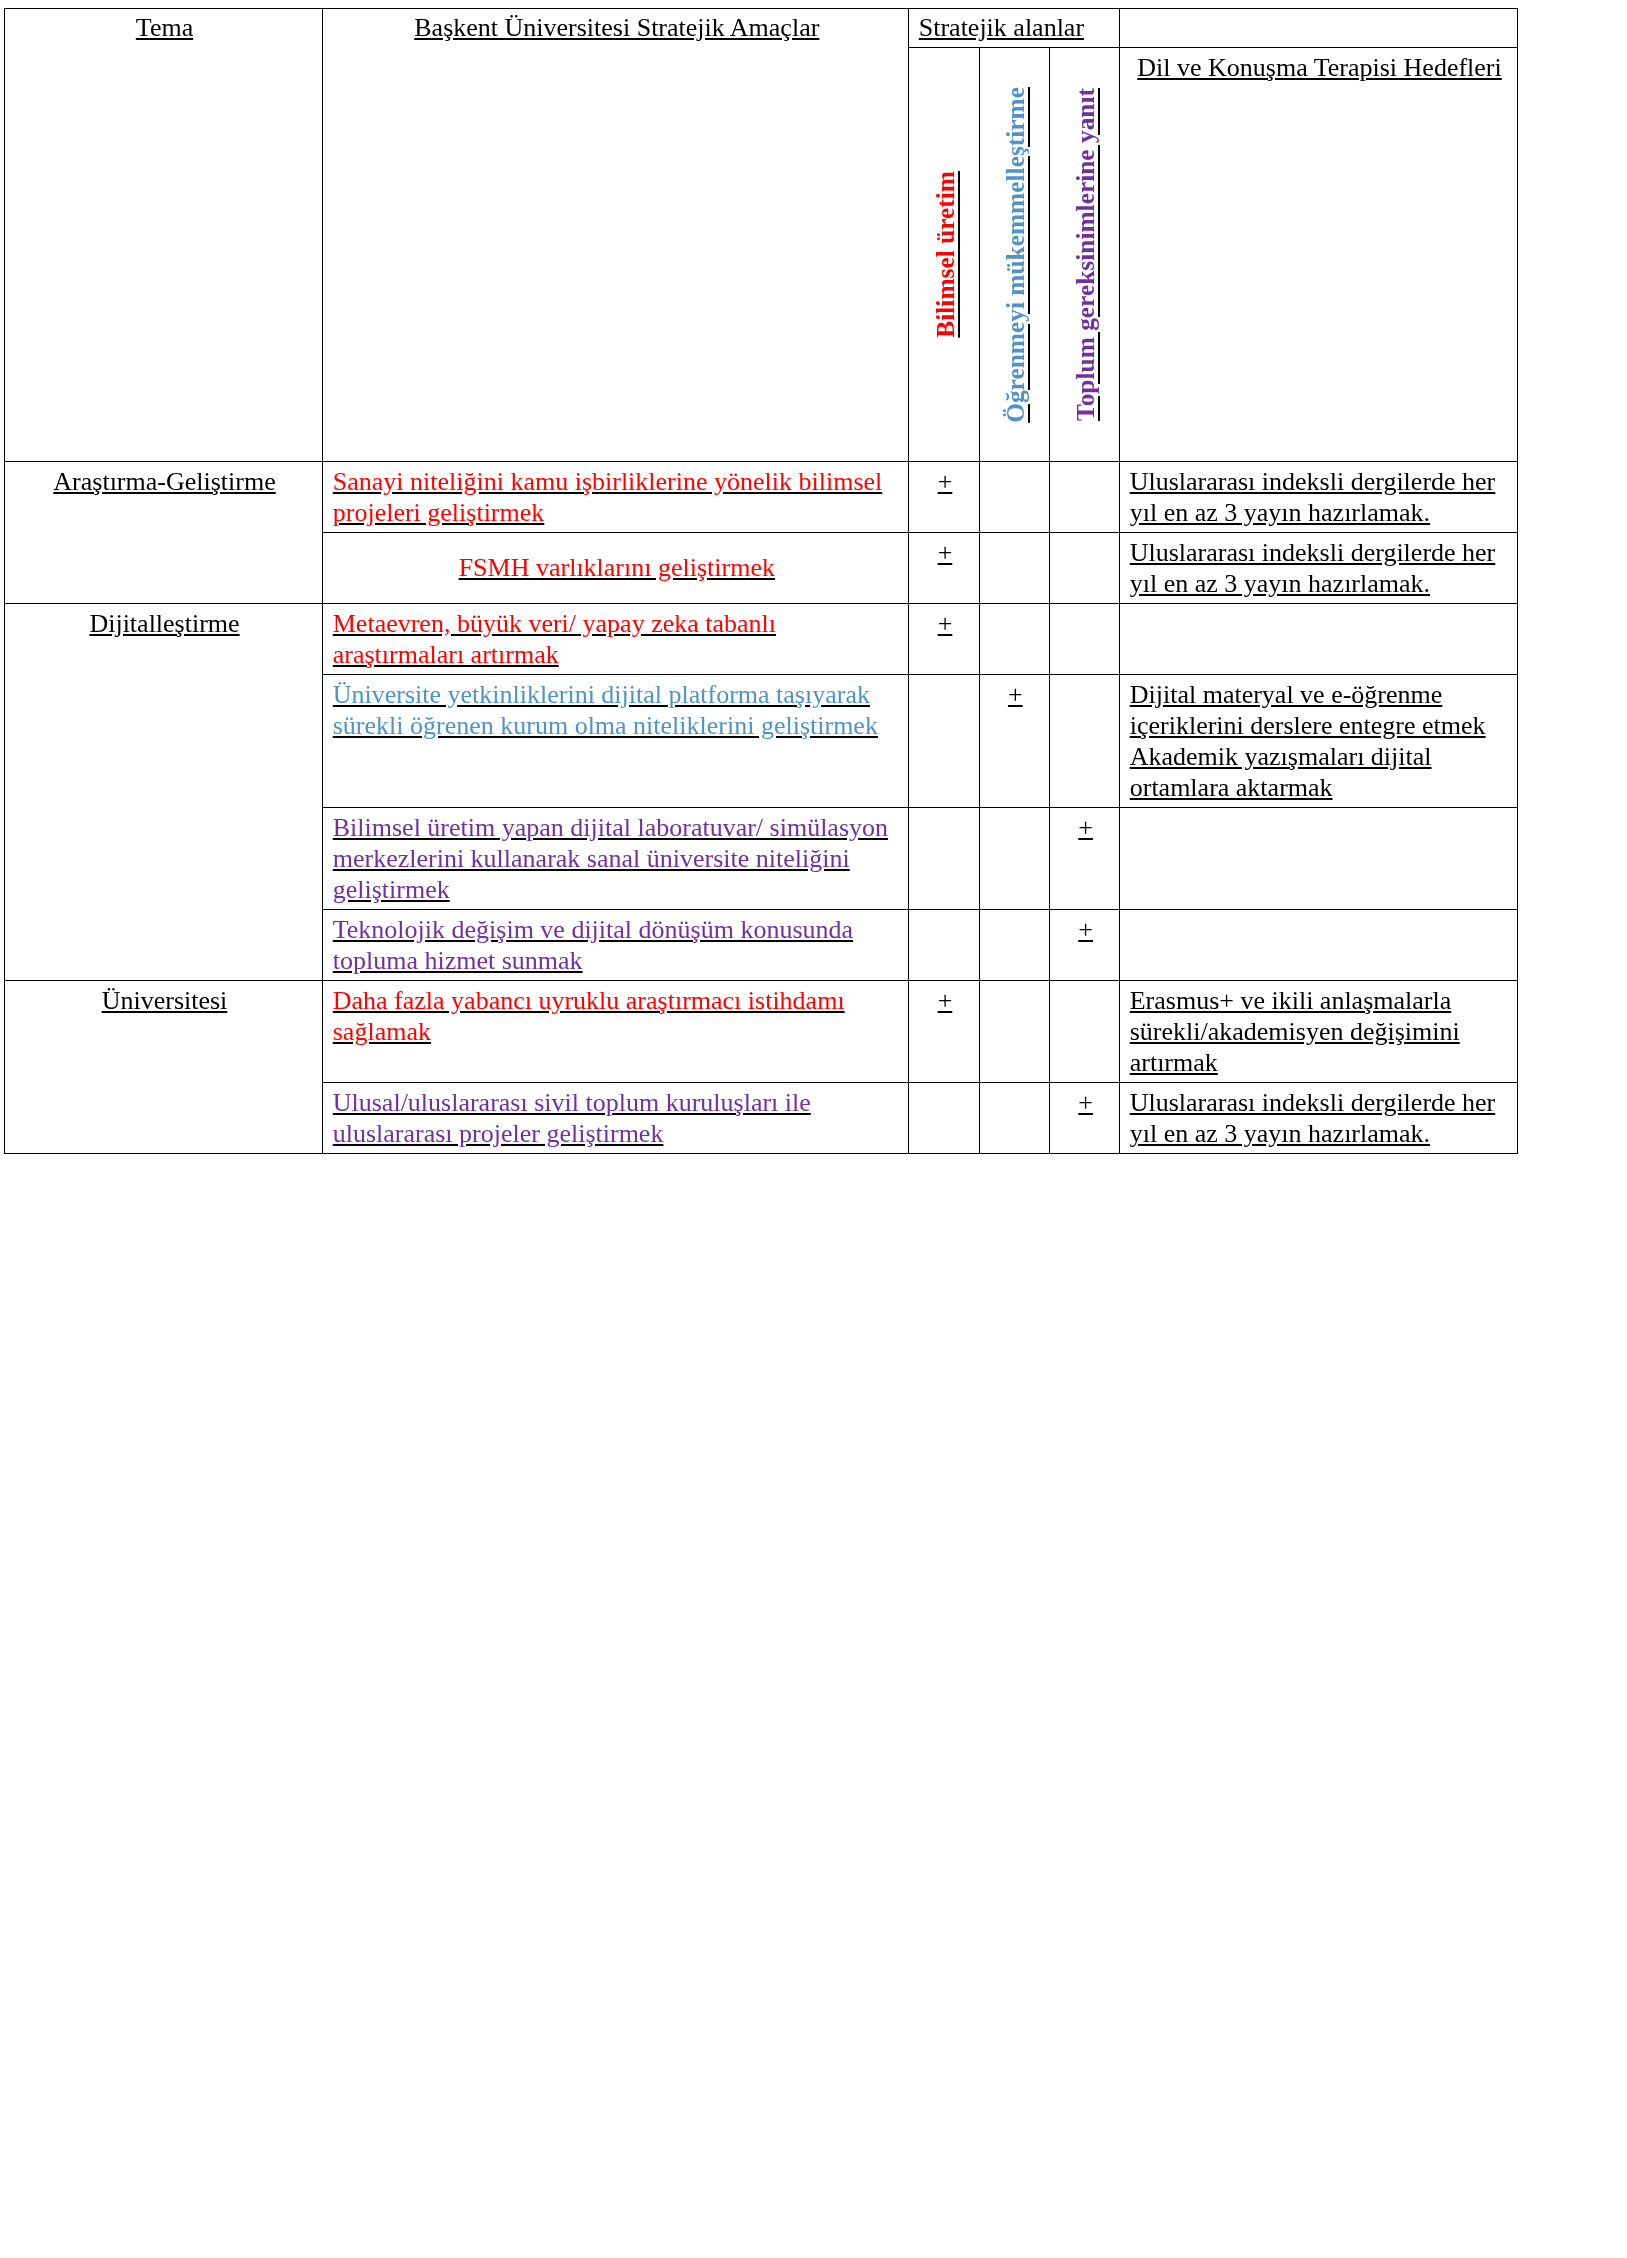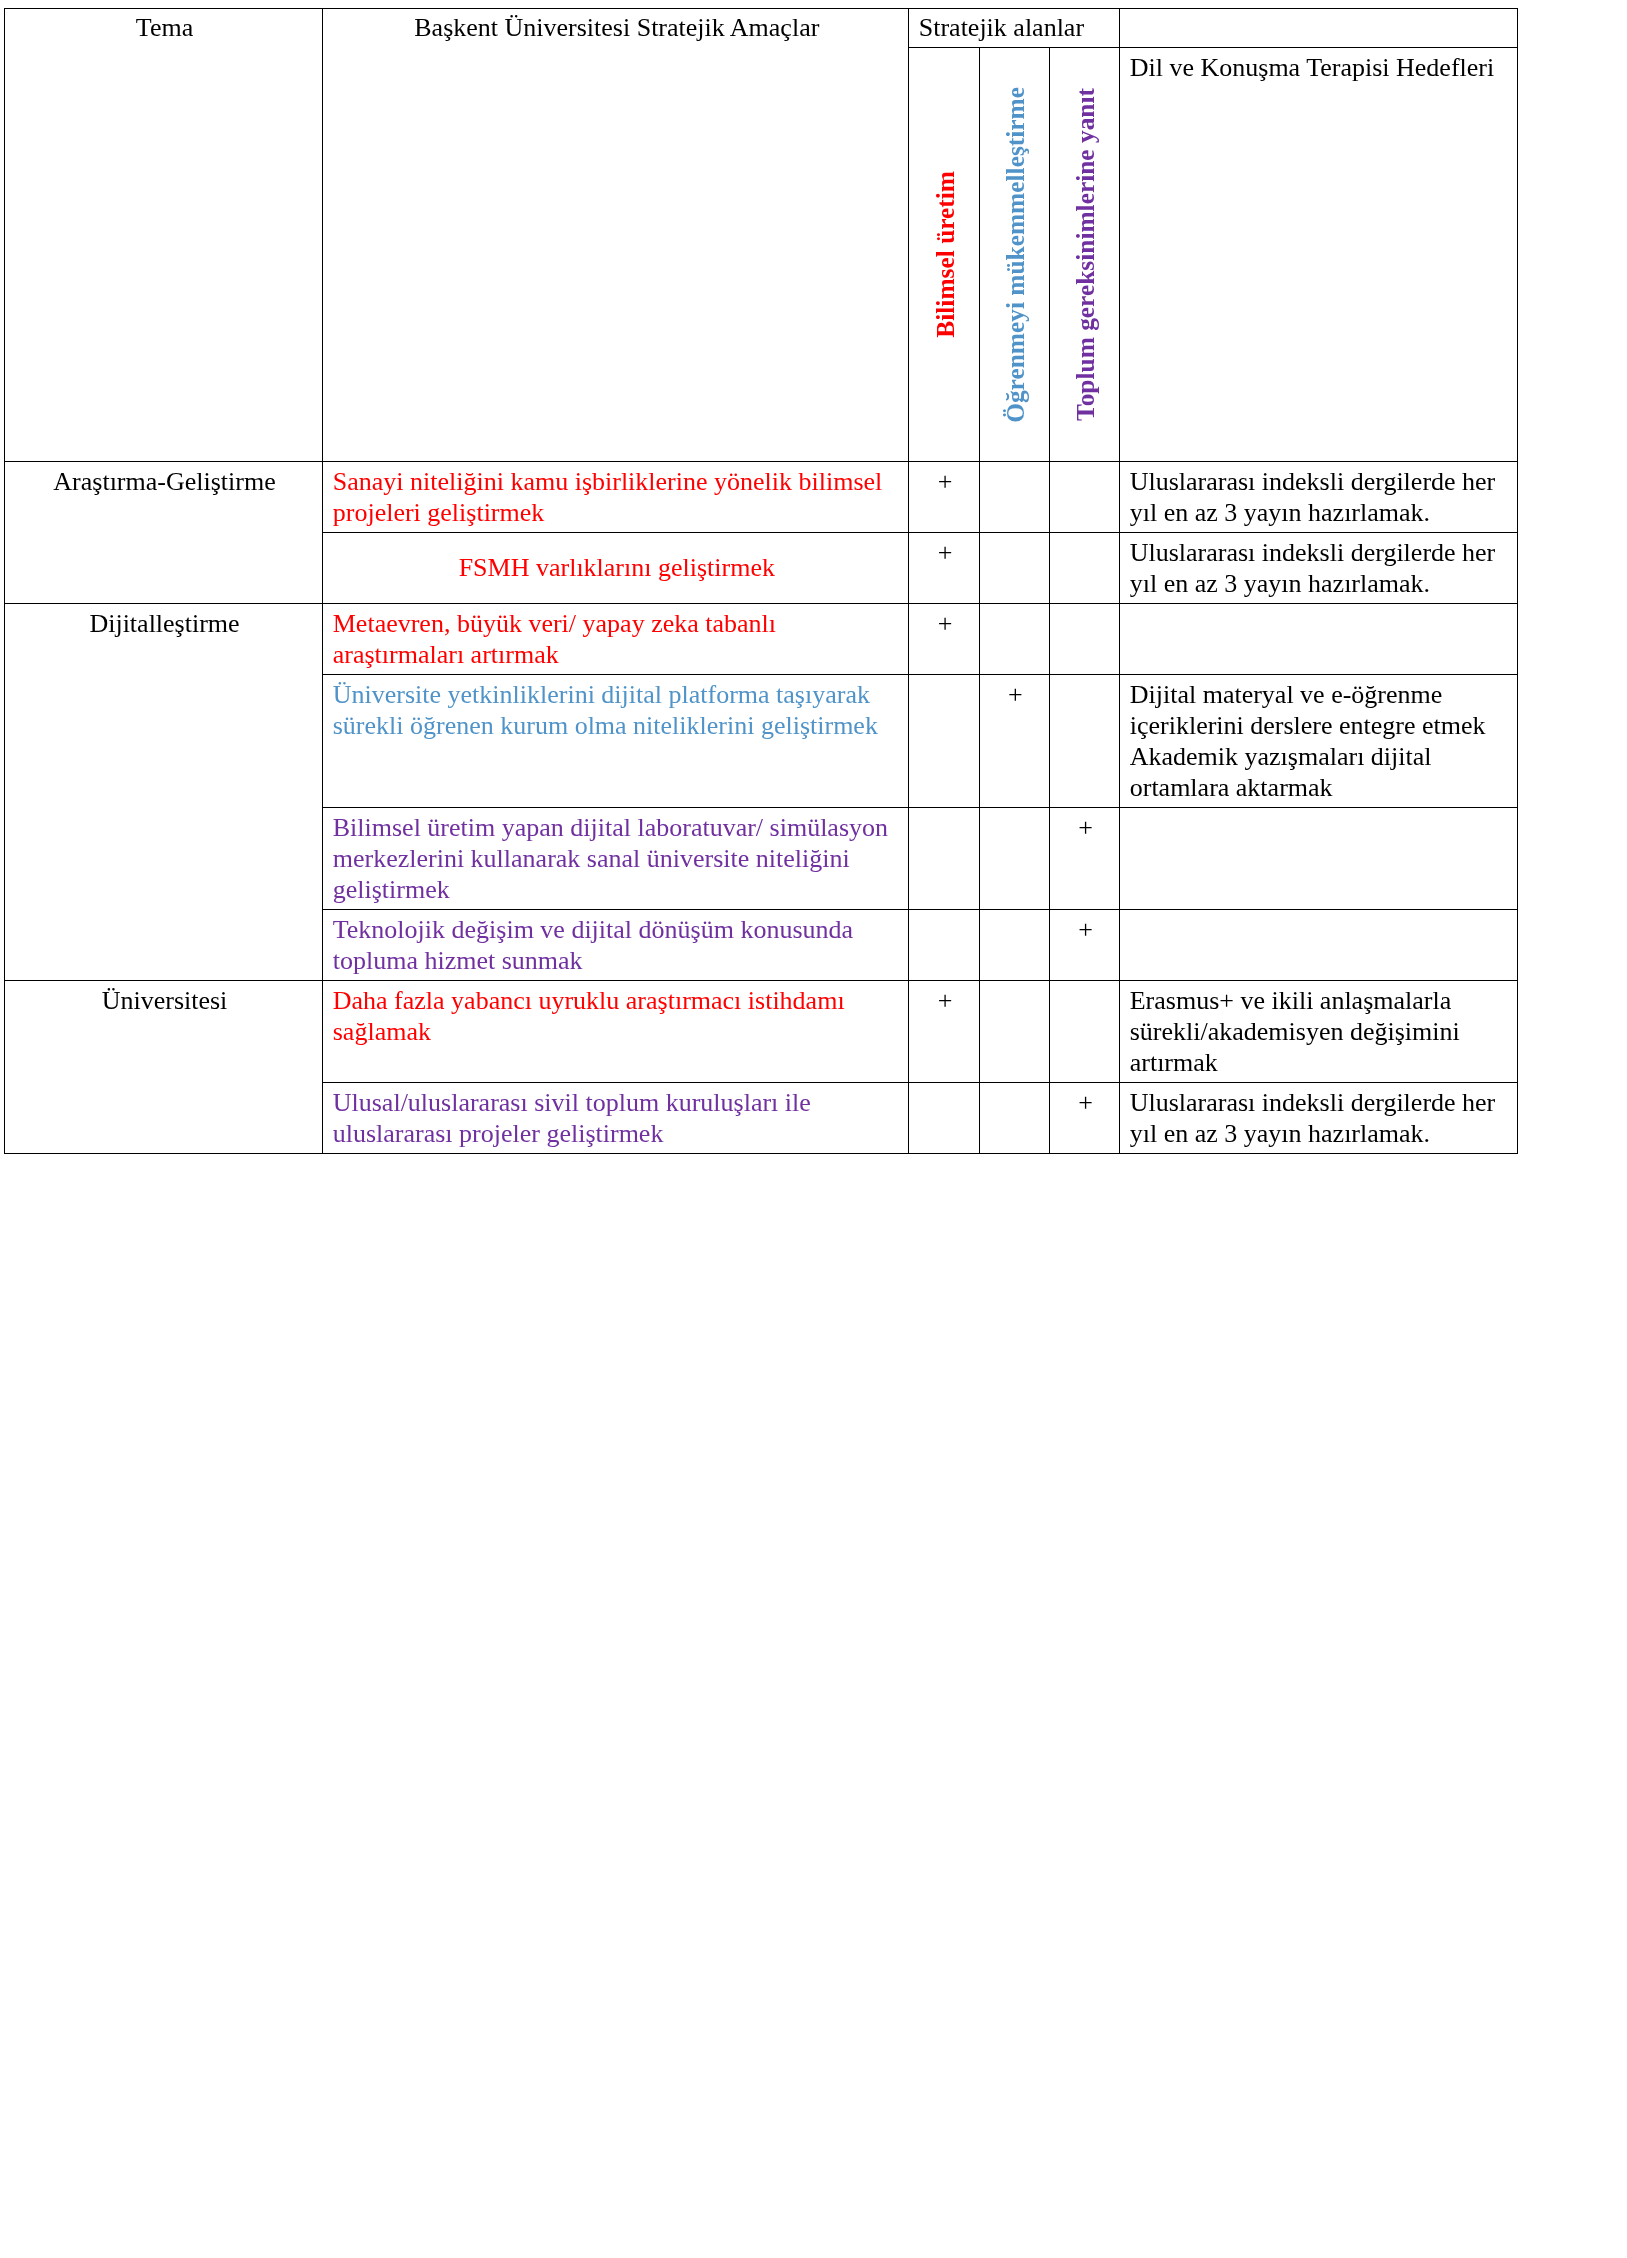--- a/index.html
+++ b/index.html
@@ -10,20 +10,21 @@
   body {
     font-family: "Liberation Serif", serif;
     color: #000000;
   }
   .page {
     width: 1385px;
     min-height: 2259px;
     box-sizing: border-box;
     padding: 7.5px 38px 0 3.8px;
     background: #ffffff;
+    text-decoration: underline;
   }
   table.matrix {
     border-collapse: collapse;
     table-layout: fixed;
     width: 1514px;
     margin: 0;
   }
   table.matrix td, table.matrix th {
     border: 1.9px solid #000000;
     vertical-align: top;
@@ -57,20 +58,21 @@
     font-size: 28px;
     font-weight: bold;
     text-align: center;
     vertical-align: middle;
     line-height: 1.2;
     margin-top: 44px;
   }
   .hdr-hedef {
     font-size: 28px;
     font-weight: bold;
+    text-align: center;
     vertical-align: middle;
     line-height: 1.2;
   }
   .vert-wrap {
     height: 405px;
     display: flex;
     align-items: center;
     justify-content: center;
     padding: 0;
   }

